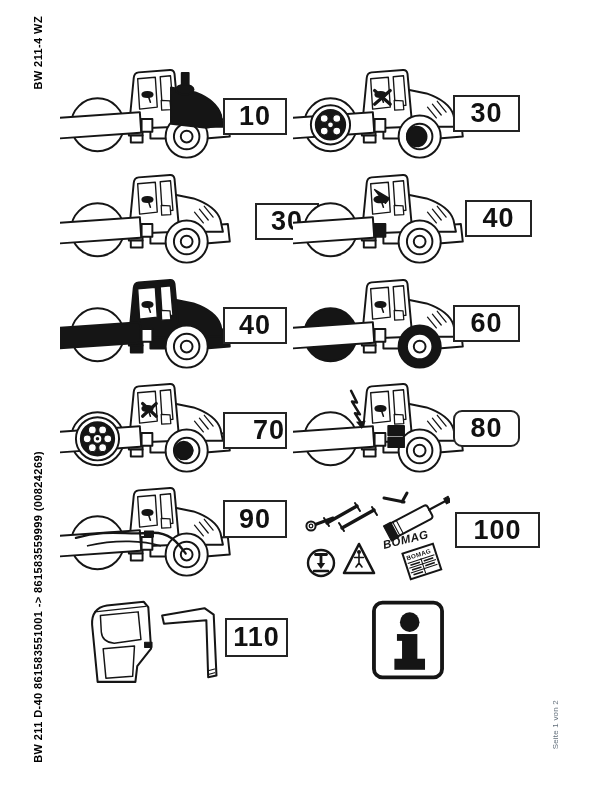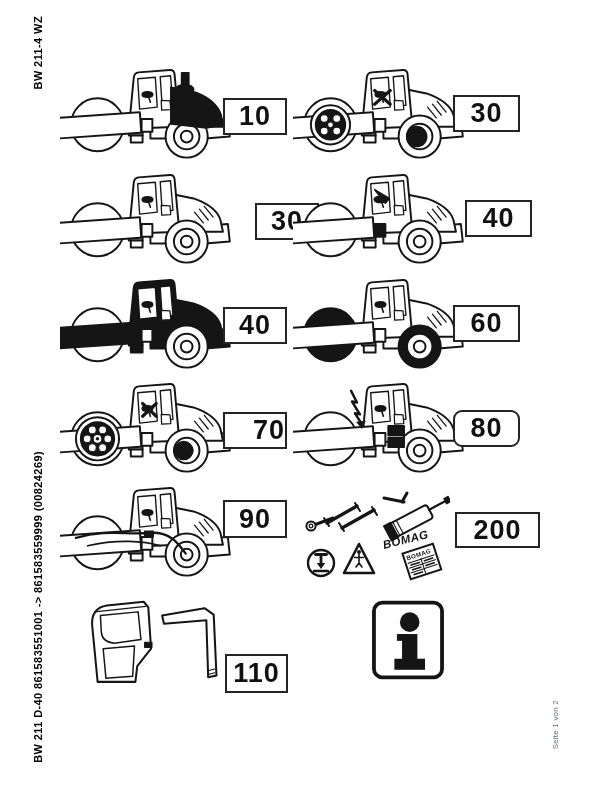--- a/index.html
+++ b/index.html
@@ -377,38 +377,38 @@
     <text x="84" y="63" transform="rotate(-14 84 63)" font-size="11.5" font-weight="bold" font-style="italic" letter-spacing="0.5" fill="#151515">BOMAG</text>
     <g transform="rotate(-18 122 76)" stroke="#151515">
       <rect x="106" y="62" width="32" height="27" fill="#fff" stroke-width="2"></rect>
       <text x="108.5" y="70" font-size="6.2" font-weight="bold" letter-spacing="0.3" fill="#151515" stroke="none">BOMAG</text>
       <path d="M108,73 h28 M108,78 h28 M108,83 h28 M122,72 v16" stroke-width="1.1"></path>
       <path d="M110,75.5 h10 M124,75.5 h10 M110,80.5 h10 M124,80.5 h10 M110,85.5 h10" stroke-width="1.6"></path>
     </g>
   </svg>
         </div>
         <div class="numbox" style="left: 455px; top: 512px; width: 85px; height: 36px;">
-          <span>200</span>
+          <span>100</span>
         </div>
       </div>
       <div class="cell">
         <div class="machine" style="left: 70px; top: 592px; width: 152px; height: 95px;">
           <svg viewBox="0 0 165 100">
             <g stroke="#151515" fill="#fff" stroke-width="2.2" stroke-linejoin="round" stroke-linecap="round">
               <path d="M30,96 L24,34 Q23,16 40,13 L80,9 L85,15 L88,60 L73,79 L71,96 Z"></path>
               <path d="M27,20 L82,14" stroke-width="1.4"></path>
               <path d="M33,24 L74,20 L77,50 L48,54 Q35,53 34,42 Z" stroke-width="1.6"></path>
               <path d="M36,60 L70,57 L68,90 L39,92 Z" stroke-width="1.6"></path>
               <rect x="81" y="53" width="8" height="5.5" fill="#151515" stroke-width="1.2"></rect>
               <path d="M100,24 L146,16 L156,23 L159,89 L150,91 L148,29 L102,33 Z"></path>
               <path d="M150,84 l7,-2 M150,88 l7,-2" stroke-width="1.2"></path>
             </g>
           </svg>
         </div>
-        <div class="numbox" style="left: 225px; top: 654px; width: 63px; height: 39px;">
+        <div class="numbox" style="left: 225px; top: 618px; width: 63px; height: 39px;">
           <span>110</span>
         </div>
       </div>
     </div>
 
   <div class="infotile" style="left:368px;top:598px;width:80px;height:84px;">
     <svg viewBox="0 0 94 96" aria-hidden="true">
       <rect x="7" y="4" width="80" height="88" rx="10" fill="#ffffff" stroke="#151515" stroke-width="4.5"></rect>
       <circle cx="49" cy="27" r="11.5" fill="#151515"></circle>
       <rect x="40" y="41" width="18" height="33" fill="#151515"></rect>

